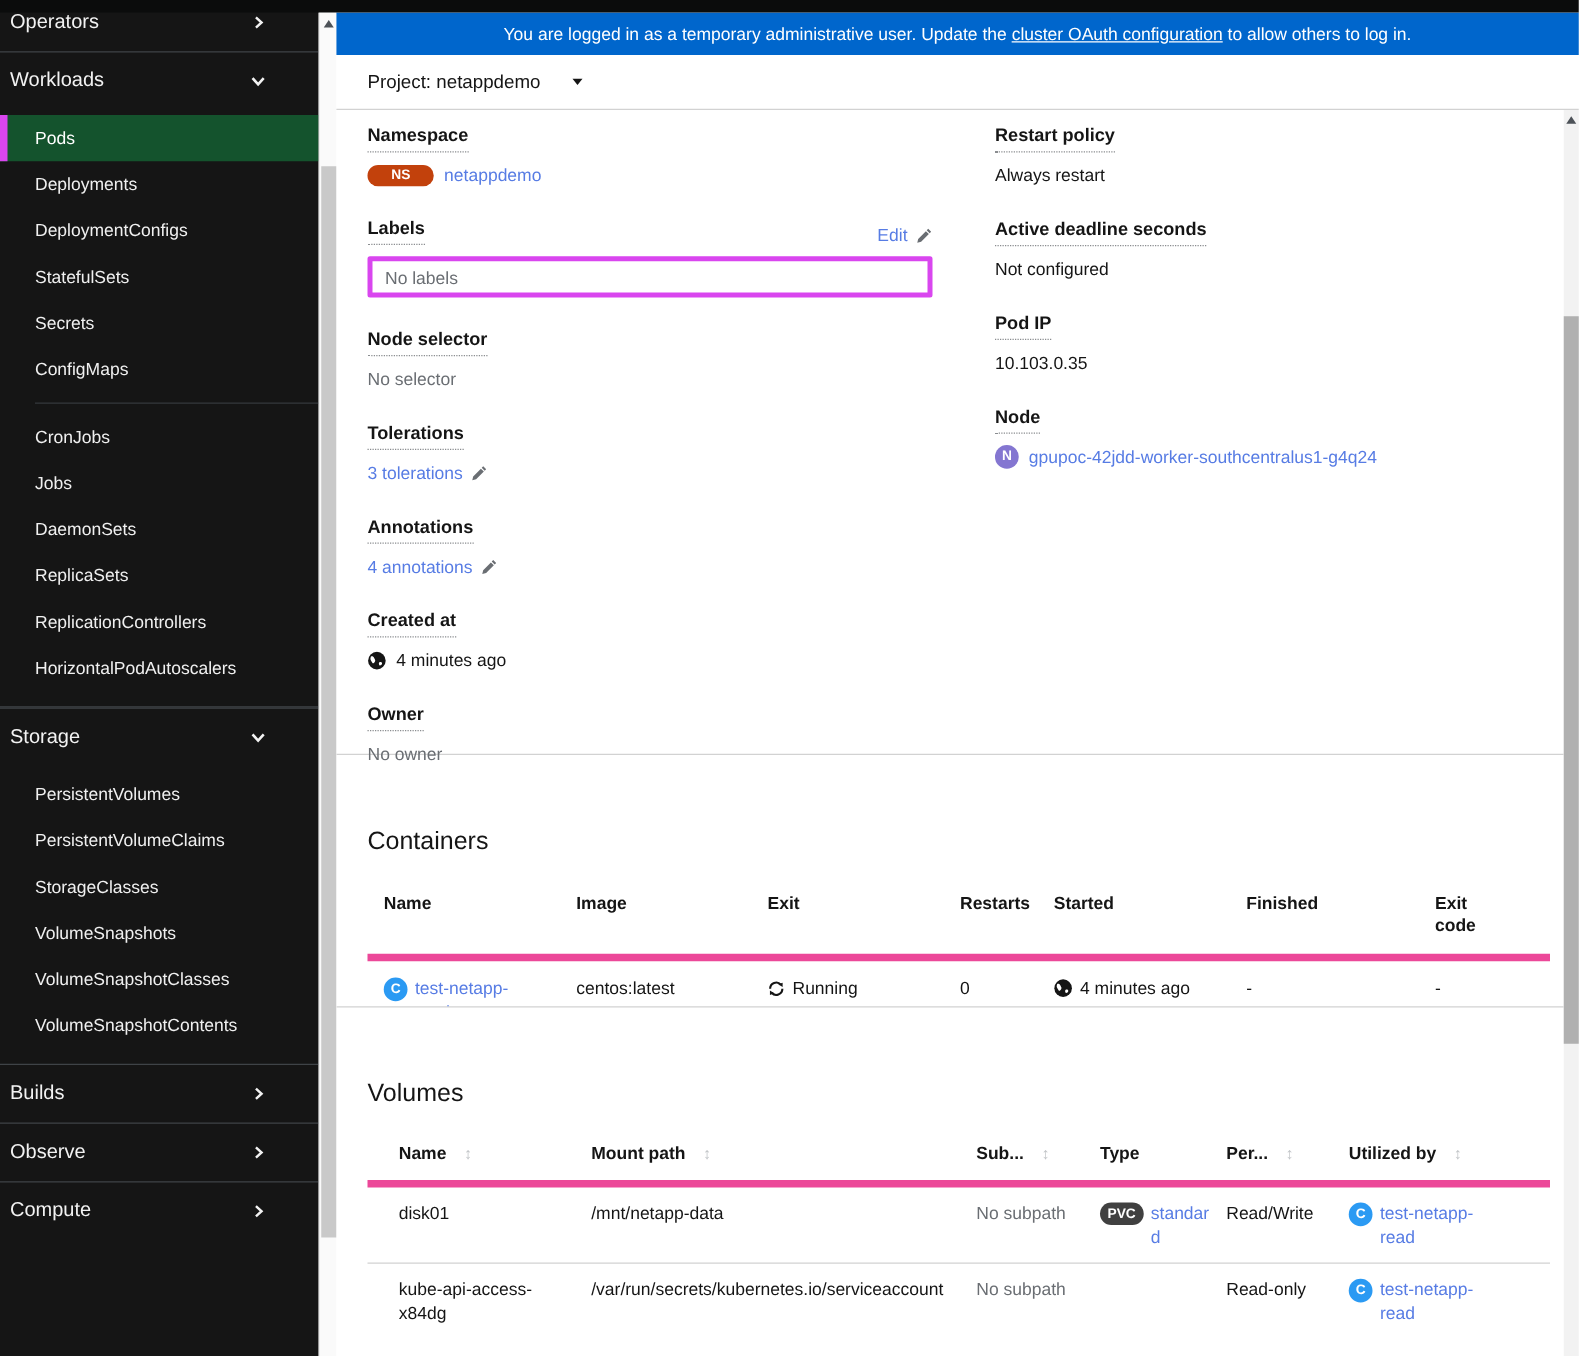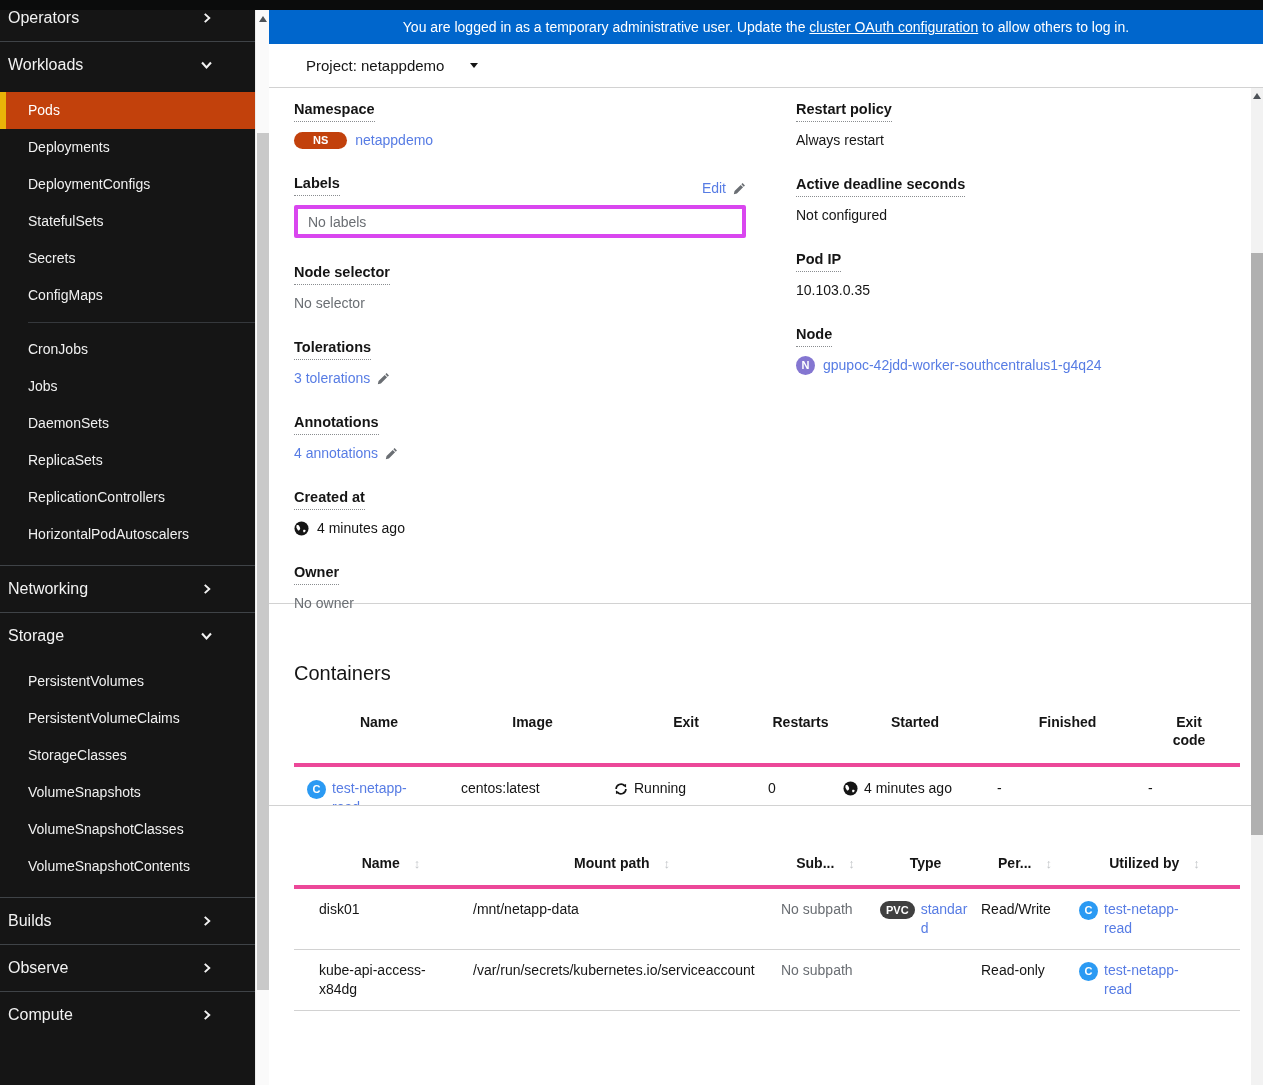--- a/index.html
+++ b/index.html
@@ -11,40 +11,40 @@
 
   
   #sidebar { position:absolute; left:0; top:0; width:255px; height:1085px; background:#151515; z-index:10; overflow:hidden; }
   .nav-top { display:flex; align-items:center; justify-content:space-between;
              padding:14px 40px 14px 8px; font-size:16px; color:#f2f2f2; cursor:pointer; position:relative; }
   .nav-top:first-child { margin-top:-5px; }
   .nav-chev { position:absolute; right:42px; top:50%; transform:translateY(-50%); display:flex; }
   .nav-div { height:1px; background:#3f4347; }
   .nav-sub { padding:4px 0 12px 0; }
   .nav-sub-item { display:block; padding:9px 8px 9px 28px; font-size:14px; color:#f0f0f0; text-decoration:none; line-height:19px; cursor:pointer; }
-  .nav-sub-item.sel { background:#c2410c; border-left:6px solid #eab308; padding-left:22px; color:#fff; }
+  .nav-sub-item.sel { background:#14532d; border-left:6px solid #d946ef; padding-left:22px; color:#fff; }
   .nav-sub-div { height:1px; background:#35383c; margin:8px 0 8px 28px; }
 
   
   #sidebar-scrollbar { position:absolute; left:255px; top:10px; width:14px; height:1075px; background:#fafafa; border-left:1px solid #ececec; z-index:30; }
   .sb-arrow { position:absolute; left:50%; transform:translateX(-50%); width:0; height:0;
               border-left:4px solid transparent; border-right:4px solid transparent; }
   .sb-arrow.up { top:6px; border-bottom:6px solid #4d5258; }
   #sidebar-scrollbar .sb-thumb { position:absolute; left:1px; top:123px; width:12px; height:857px; background:#c9c9c9; }
 
   
   #main { position:absolute; left:269px; top:10px; width:994px; height:1075px; background:#fff; }
 
   .banner { height:34px; background:#0066cc; color:#fff; font-size:14px;
             display:flex; align-items:center; justify-content:center; white-space:pre-wrap; }
   .banner a { color:#fff; text-decoration:underline; cursor:pointer; }
 
   .project-bar { height:44px; border-bottom:1px solid #d2d2d2; display:flex; align-items:center; padding-left:25px; }
   .project-select { display:flex; align-items:center; gap:26px; background:none; border:none;
-                    font-family:inherit; font-size:15px; color:#151515; cursor:pointer;margin-left:12px; }
+                    font-family:inherit; font-size:15px; color:#151515; cursor:pointer; }
   .caret { width:0; height:0; border-left:4px solid transparent; border-right:4px solid transparent; border-top:5px solid #151515; }
 
   .content { position:relative; width:982px; height:997px; overflow:hidden; }
   .section-sep { height:1px; background:#d2d2d2; width:982px; }
 
   
   .details { height:515px; padding:12px 0 0 25px; display:flex;gap:19px; }
   .col-left { width:452px; margin-right:31px; }
   .col-right { flex:1; }
   .dgroup { margin-bottom:25px; }
@@ -67,21 +67,21 @@
   .badge-pvc { background:#404040; border-radius:10px; height:18px; padding:0 6px; font-size:11px; }
 
   
   .tsection { padding-top:22px; }
   .tsection h2 { margin-left:25px; font-size:20px; font-weight:400; color:#151515;margin-top:36px; }
   .containers-section { height:201px; overflow:hidden; }
   .volumes-section { height:261px; overflow:hidden; }
 
   .gtable { margin-left:25px; width:946px; margin-top:20px; font-size:14px; }
   .gt-head, .gt-row { display:grid; align-items:start; }
-  .gt-head { border-bottom:4px solid #ec4899; font-weight:700;text-align:center; }
+  .gt-head { border-bottom:6px solid #ec4899; font-weight:700; }
   .gt-row  { border-bottom:1px solid #d2d2d2; }
   .gt-head > div { padding:8px 10px 14px 0; line-height:18px; }
   .gt-row  > div { padding:12px 10px 12px 0; line-height:19px; }
 
   .ctable .gt-head, .ctable .gt-row { grid-template-columns:154px 153px 154px 75px 154px 151px 1fr; padding-left:13px; }
   .vtable .gt-head, .vtable .gt-row { grid-template-columns:154px 308px 99px 101px 98px 1fr; padding-left:25px; }
   .vtable .gt-head > div { padding-top:6px; padding-bottom:12px; }
   .vtable .gt-row  > div { padding-top:11px; padding-bottom:11px; }
 
   .cell-icon-text { display:flex; align-items:flex-start; gap:6px; }
@@ -131,28 +131,20 @@
     <div class="nav-sub-div"></div>
     <a class="nav-sub-item">CronJobs</a>
     <a class="nav-sub-item">Jobs</a>
     <a class="nav-sub-item">DaemonSets</a>
     <a class="nav-sub-item">ReplicaSets</a>
     <a class="nav-sub-item">ReplicationControllers</a>
     <a class="nav-sub-item">HorizontalPodAutoscalers</a>
   </div>
   <div class="nav-div"></div>
 
-  <div class="nav-top">
-    <span>Networking</span>
-    <span class="nav-chev">
-      <svg width="12" height="12" viewBox="0 0 16 16">
-          <path d="M5 2.5l6 5.5-6 5.5" stroke="#f2f2f2" stroke-width="2.6" fill="none"></path>
-        </svg>
-    </span>
-  </div>
   <div class="nav-div"></div>
 
   <div class="nav-top">
     <span>Storage</span>
     <span class="nav-chev">
       <svg width="13" height="13" viewBox="0 0 16 16">
           <path d="M2.5 5l5.5 6 5.5-6" stroke="#f2f2f2" stroke-width="2.6" fill="none"></path>
         </svg>
     </span>
   </div>
@@ -366,20 +358,21 @@
           </div>
           <div>-</div>
           <div>-</div>
         </div>
       </div>
     </section>
 
     <div class="section-sep"></div>
 
     <section class="tsection volumes-section">
+      <h2>Volumes</h2>
       <div class="gtable vtable">
         <div class="gt-head">
           <div><span>Name</span><span class="sort-ic">↕</span></div>
           <div><span>Mount path</span><span class="sort-ic">↕</span></div>
           <div><span>Sub...</span><span class="sort-ic">↕</span></div>
           <div><span>Type</span></div>
           <div><span>Per...</span><span class="sort-ic">↕</span></div>
           <div><span>Utilized by</span><span class="sort-ic">↕</span></div>
         </div>
 

